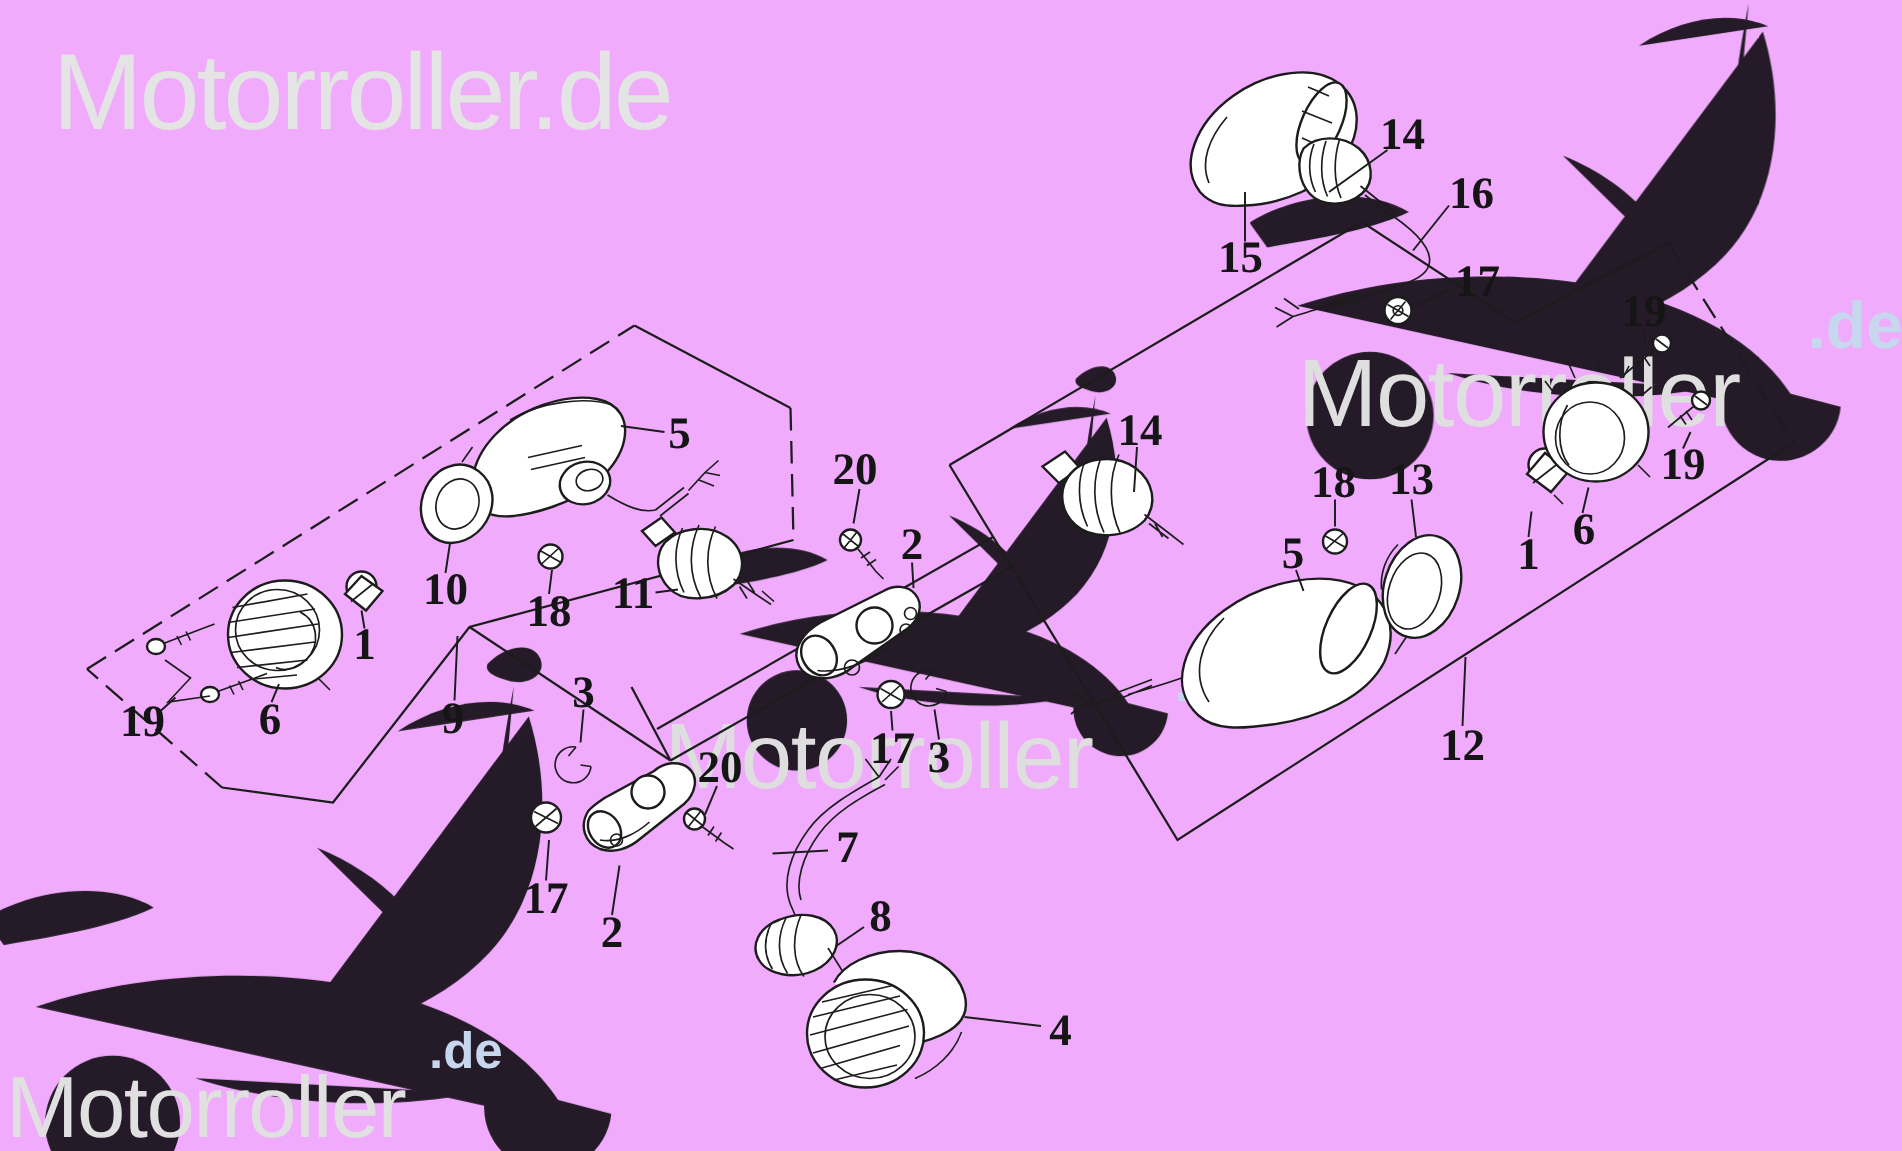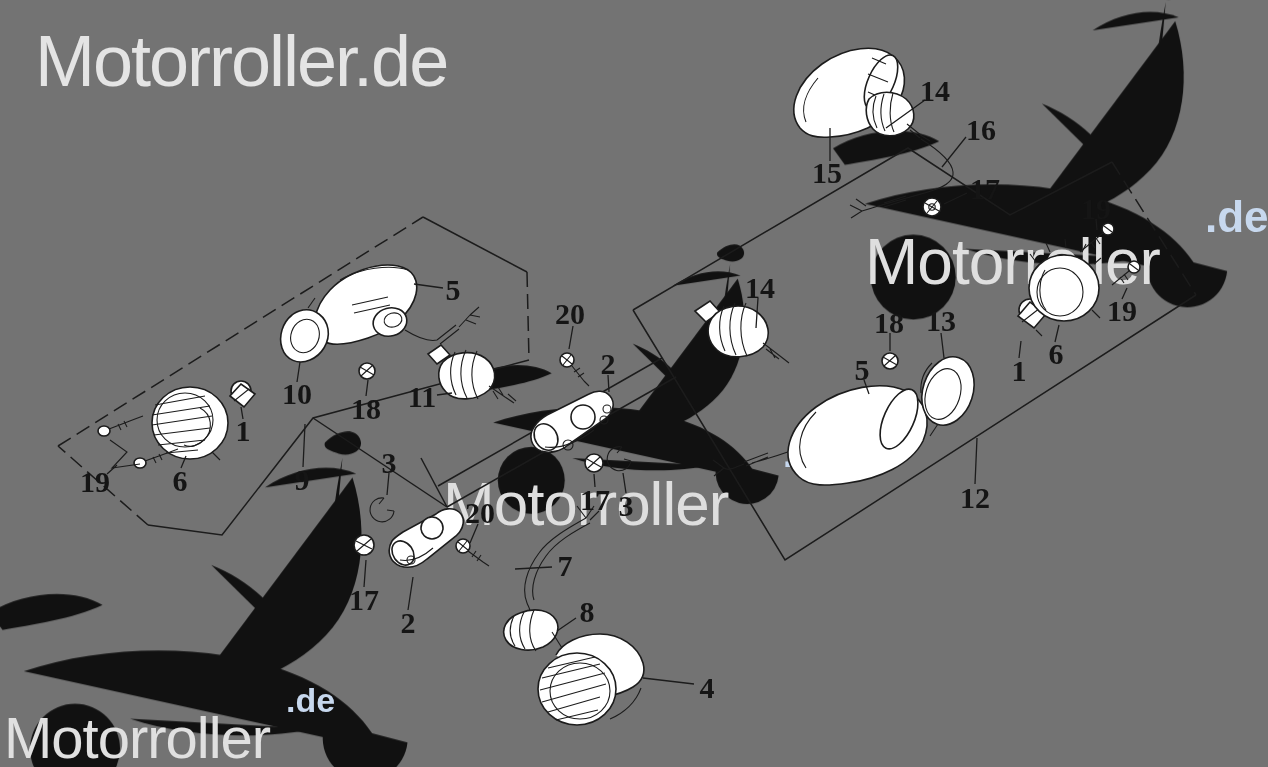--- a/index.html
+++ b/index.html
@@ -1,16 +1,16 @@
 <!DOCTYPE html>
 <html><head>
 <meta charset="utf-8">
 <style>
   html,body{margin:0;padding:0;background:#fff;}
-  .stage{position:relative;width:1268px;height:767px;background:#737373;overflow:hidden;
+  .stage{position:relative;width:1268px;height:767px;background:#f0abfc;overflow:hidden;
          font-family:"Liberation Sans",sans-serif;}
   .stage svg{position:absolute;left:0;top:0;}
   .wm-big{font-family:"Liberation Sans",sans-serif;font-size:72px;letter-spacing:-2px;fill:#e4e4e4;font-weight:400;}
   .wm-mid{font-family:"Liberation Sans",sans-serif;font-size:62px;letter-spacing:-1px;fill:#dedede;font-weight:400;}
   .wm-right{font-family:"Liberation Sans",sans-serif;font-size:64px;letter-spacing:-1px;fill:#dfdfdf;font-weight:400;}
   .wm-bot{font-family:"Liberation Sans",sans-serif;font-size:58px;letter-spacing:-1px;fill:#e0e0e0;font-weight:400;}
   .wm-de{font-family:"Liberation Sans",sans-serif;fill:#c7d8ee;font-weight:600;}
   
   .outline{stroke:#1c1c1c;stroke-width:1.5;fill:none;}
   .dash{stroke-dasharray:15 7;}

